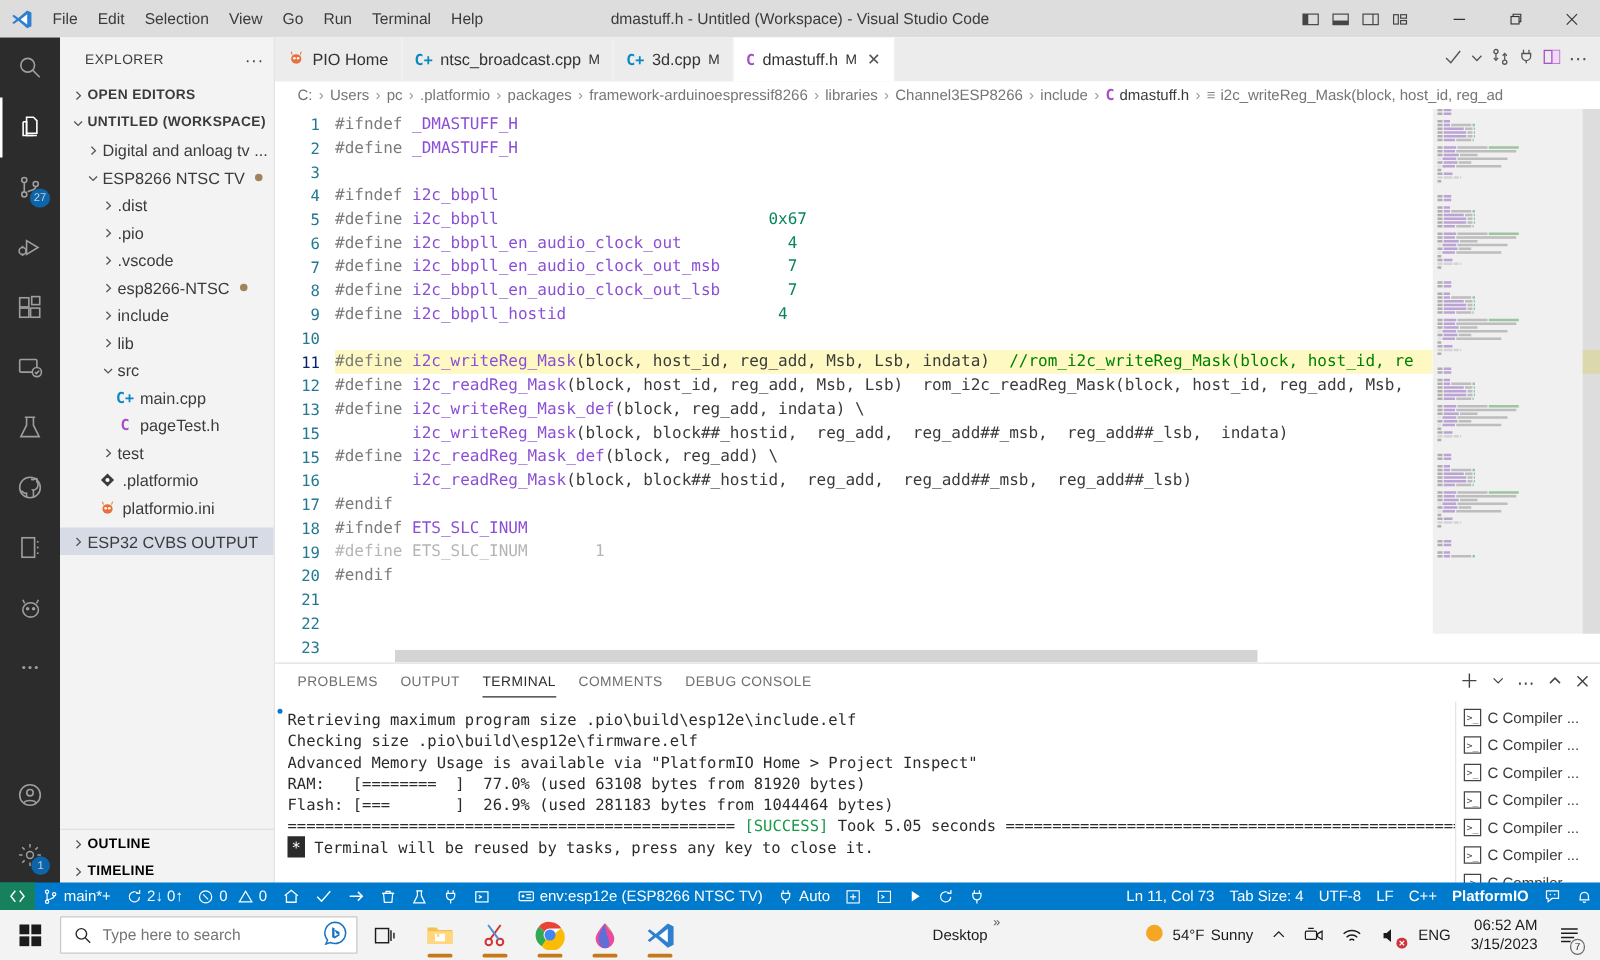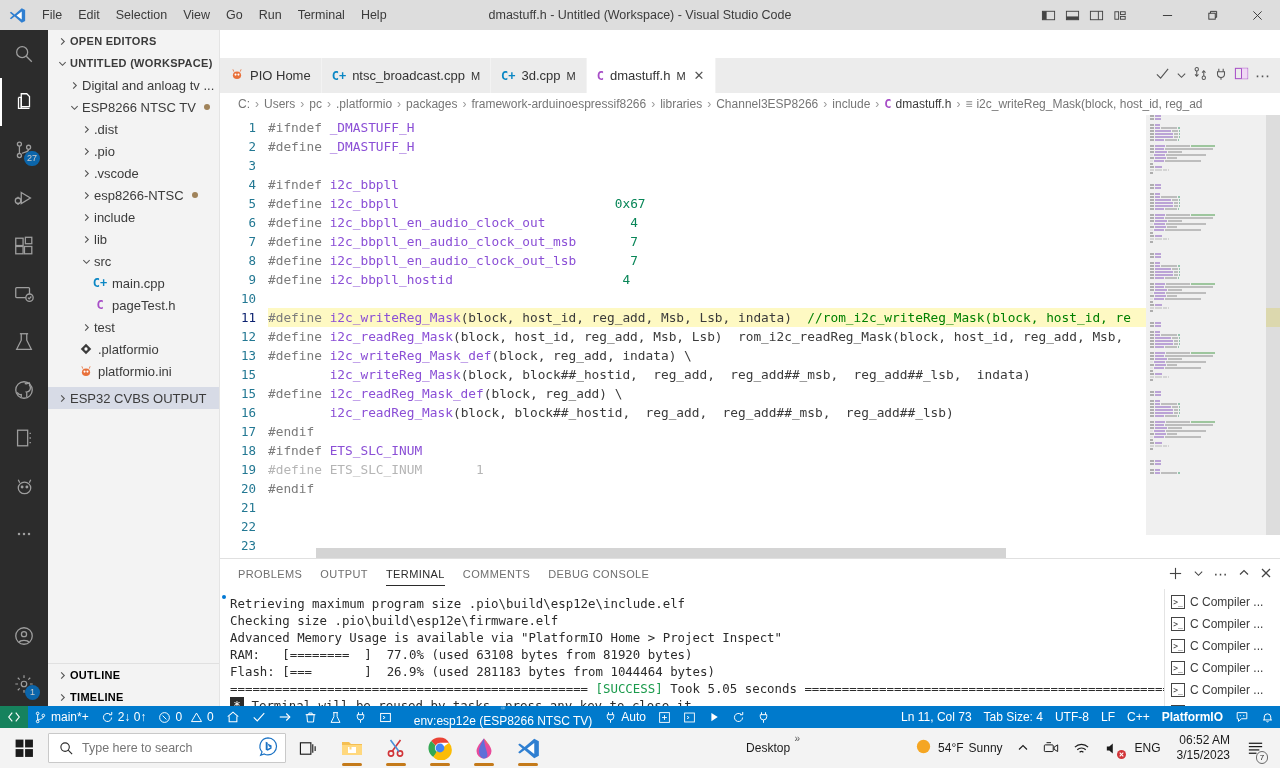--- a/index.html
+++ b/index.html
@@ -77,21 +77,21 @@
   .tree-row.section { font-size: 11px; font-weight: bold; letter-spacing: 0.3px; }
   .twisty { width: 12px; height: 12px; display: inline-flex; align-items: center; justify-content: center; flex: 0 0 auto; margin-right: 2px; }
   .file-icon { width: 16px; display: inline-flex; align-items: center; justify-content: center; flex: 0 0 auto; margin-right: 4px; font-size: 12px; }
   .dot-mod { width: 6px; height: 6px; border-radius: 50%; background: #a0835a; margin-left: 8px; flex: 0 0 auto; }
   .sidebar-foot { border-top: 1px solid #e0e0e0; }
   .sidebar-foot .tree-row { padding-left: 6px; }
 
   
   .editor-area {
     position: absolute; left: 220px; top: 30px; right: 0; height: 678px;
-    background: #ffffff; display: flex; flex-direction: column; margin-top: 28px;
+    background: #ffffff; display: flex; flex-direction: column;
   }
   .tabbar { height: 35px; background: #ececec; display: flex; align-items: stretch; position: relative; }
   .tab {
     display: flex; align-items: center; gap: 6px; padding: 0 10px;
     font-size: 13px; color: #333; background: #ececec;
     border-right: 1px solid #f3f3f3; cursor: pointer; white-space: nowrap;
   }
   .tab.active { background: #ffffff; color: #333; }
   .tab .m-badge { font-size: 11px; color: #333; }
   .tab .close-x { font-size: 13px; color: #555; margin-left: 2px; }
@@ -386,20 +386,24 @@
     <div class="act-icon">
       <svg width="22" height="22" viewBox="0 0 24 24" fill="none" stroke="#c5c5c5" stroke-width="1.3">
           <circle cx="12" cy="12" r="3"></circle>
           <path d="M12 2.5 v3 M12 18.5 v3 M2.5 12 h3 M18.5 12 h3 M5.2 5.2 l2.1 2.1 M16.7 16.7 l2.1 2.1 M18.8 5.2 l-2.1 2.1 M7.3 16.7 l-2.1 2.1"></path>
         </svg>
       <span class="badge">1</span>
     </div>
   </div>
 
   <div class="sidebar">
+    <div class="sidebar-header">
+      <span>EXPLORER</span>
+      <span style="font-size:14px;color:#444;">···</span>
+    </div>
     <div class="tree">
 
       <div class="tree-row section" style="padding-left:8px;">
         <span class="twisty">
           <svg width="9" height="9" viewBox="0 0 10 10" fill="none" stroke="#555" stroke-width="1.2">
               <polyline points="3.5,1.5 7,5 3.5,8.5"></polyline>
             </svg>
         </span>
         <span>OPEN EDITORS</span>
       </div>
@@ -1336,21 +1340,21 @@
           <path d="M4 4.5 h8 v2.5 a4 4 0 0 1 -8 0 z"></path>
           <path d="M8 11 v3.5"></path>
         </svg>
     </div>
     <div class="sb-item">
       <svg width="13" height="13" viewBox="0 0 16 16" fill="none" stroke="#fff" stroke-width="1.2">
           <rect x="2" y="3" width="12" height="10"></rect>
           <polyline points="5,6.5 7.5,8 5,9.5"></polyline>
         </svg>
     </div>
-    <div class="sb-item" style="margin-left:10px;flex-direction:column;">
+    <div class="sb-item" style="margin-left:10px;">
       <svg width="14" height="14" viewBox="0 0 16 16" fill="none" stroke="#fff" stroke-width="1.1">
           <rect x="1.5" y="4" width="13" height="8" rx="1"></rect>
           <circle cx="5" cy="8" r="1.3" fill="#fff" stroke="none"></circle>
           <line x1="8" y1="6.5" x2="12.5" y2="6.5"></line>
           <line x1="8" y1="9.5" x2="12.5" y2="9.5"></line>
         </svg>
       <span>env:esp12e (ESP8266 NTSC TV)</span>
     </div>
     <div class="sb-item">
       <svg width="13" height="13" viewBox="0 0 16 16" fill="none" stroke="#fff" stroke-width="1.2">

